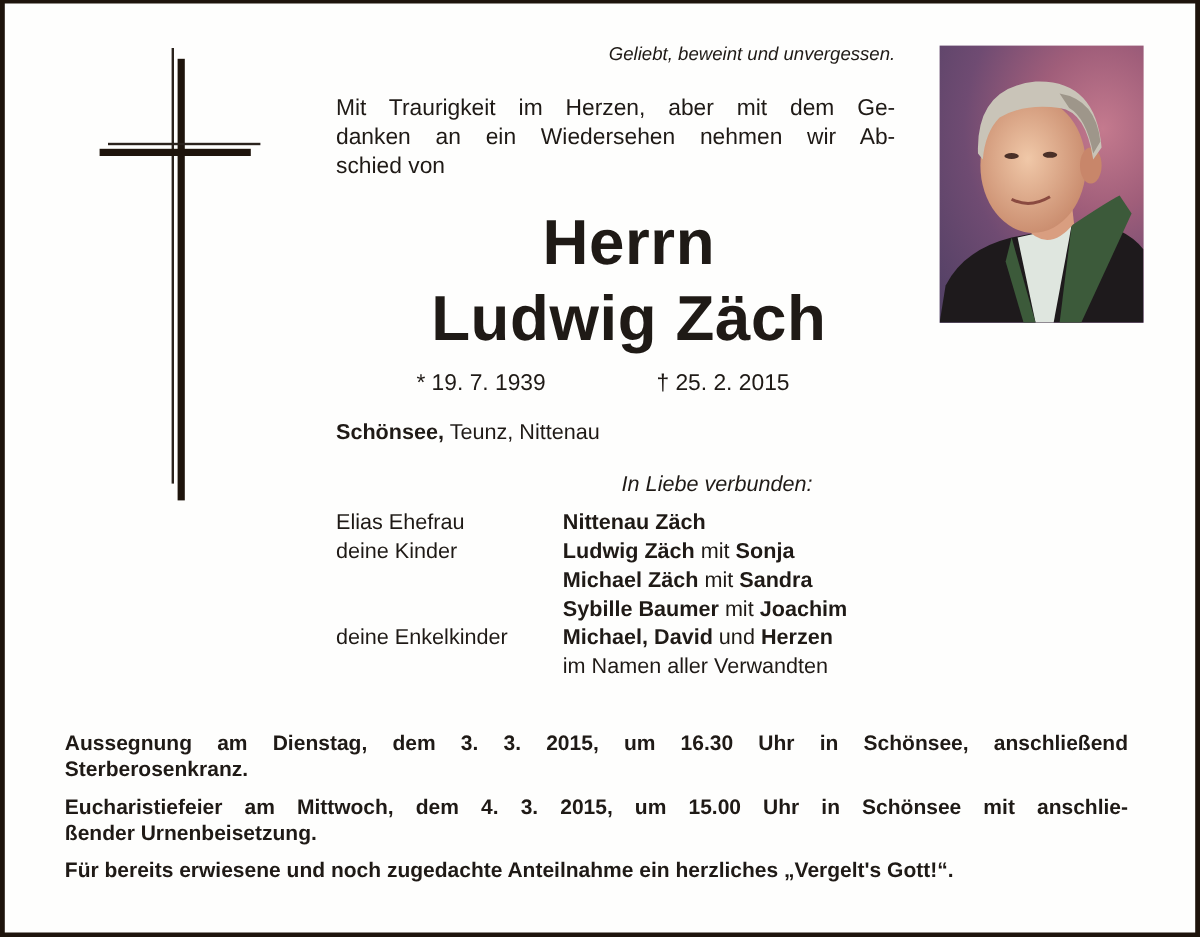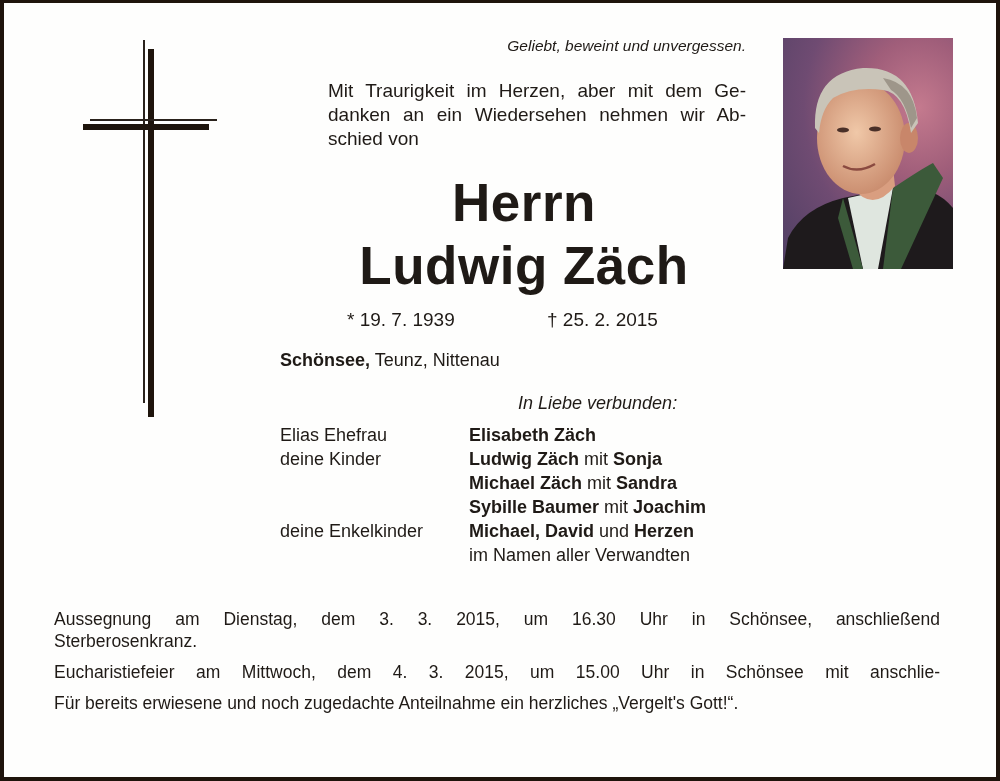--- a/index.html
+++ b/index.html
@@ -12,41 +12,41 @@
   }
   .abs { position: absolute; }
   
   .cross-v-thin { left: 139px; top: 37px; width: 2px; height: 363px; background: #2a221c; }
   .cross-v-thick { left: 144px; top: 46px; width: 6px; height: 368px; background: #1e140c; }
   .cross-h-thin { left: 86px; top: 116px; width: 127px; height: 2px; background: #2a221c; }
   .cross-h-thick { left: 79px; top: 121px; width: 126px; height: 6px; background: #1e140c; }
 
   .motto { left: 300px; width: 442px; top: 34px; text-align: right; font-style: italic; font-size: 15.5px; }
   .intro { left: 276px; width: 466px; top: 76px; font-size: 19px; line-height: 24px; text-align: justify; text-align-last: left; }
-  .intro span { display: block; text-align: justify; text-align-last: justify; margin-left: 48px; }
+  .intro span { display: block; text-align: justify; text-align-last: justify; }
   .intro span.last { text-align-last: left; }
 
   .title { left: 290px; width: 460px; text-align: center; font-weight: bold; font-size: 53px; line-height: 60px; letter-spacing: 0.5px; }
   .t1 { top: 170px; }
   .t2 { top: 233px; }
 
   .dates { top: 306px; font-size: 19px; }
   .born { left: 343px; }
   .died { left: 543px; }
   .place { left: 276px; top: 347px; font-size: 18px; }
   .place b { font-weight: bold; }
 
   .family-head { left: 514px; top: 390px; font-size: 18px; font-style: italic; }
   .fam { left: 276px; top: 420px; font-size: 18px; line-height: 24px; }
   .fam .row { display: flex; }
   .fam .lbl { width: 189px; }
   .fam b { font-weight: bold; }
 
   .notes { left: 50px; width: 900px; top: 605px; font-size: 17.5px; line-height: 22px; }
-  .notes p { margin: 0 14px 9px 0; text-align: justify; }
+  .notes p { margin: 0 14px 9px 0; text-align: justify; font-weight: bold; }
   .notes p span.full { display: block; text-align: justify; text-align-last: justify; }
 
   .photo {
     left: 779px; top: 35px; width: 170px; height: 231px; overflow: hidden;
     background: radial-gradient(ellipse at 80% 30%, #c47a8e 0%, #a05e7a 30%, #6f4b72 60%, #4e3f63 100%);
   }
 </style>
 </head>
 <body>
 
@@ -75,21 +75,21 @@
 
   <div class="abs place">
     <b>Schönsee,</b><span> Teunz, Nittenau</span>
   </div>
 
   <div class="abs family-head">In Liebe verbunden:</div>
 
   <div class="abs fam">
     <div class="row">
       <span class="lbl">Elias Ehefrau</span>
-      <span><b>Elisabeth Zäch</b></span>
+      <span><b>Nittenau Zäch</b></span>
     </div>
     <div class="row">
       <span class="lbl">deine Kinder</span>
       <span><b>Ludwig Zäch</b><span> mit </span><b>Sonja</b></span>
     </div>
     <div class="row">
       <span class="lbl"></span>
       <span><b>Michael Zäch</b><span> mit </span><b>Sandra</b></span>
     </div>
     <div class="row">
@@ -106,20 +106,21 @@
     </div>
   </div>
 
   <div class="abs notes">
     <p>
       <span class="full">Aussegnung am Dienstag, dem 3. 3. 2015, um 16.30 Uhr in Schönsee, anschließend</span>
       <span>Sterberosenkranz.</span>
     </p>
     <p>
       <span class="full">Eucharistiefeier am Mittwoch, dem 4. 3. 2015, um 15.00 Uhr in Schönsee mit anschlie-</span>
+      <span>ßender Urnenbeisetzung.</span>
     </p>
     <p>
       <span>Für bereits erwiesene und noch zugedachte Anteilnahme ein herzliches „Vergelt's Gott!“.</span>
     </p>
   </div>
 
   <div class="abs photo">
     <svg width="170" height="231" viewBox="0 0 170 231">
       <defs>
         <radialGradient id="face" cx="0.45" cy="0.45" r="0.6">

